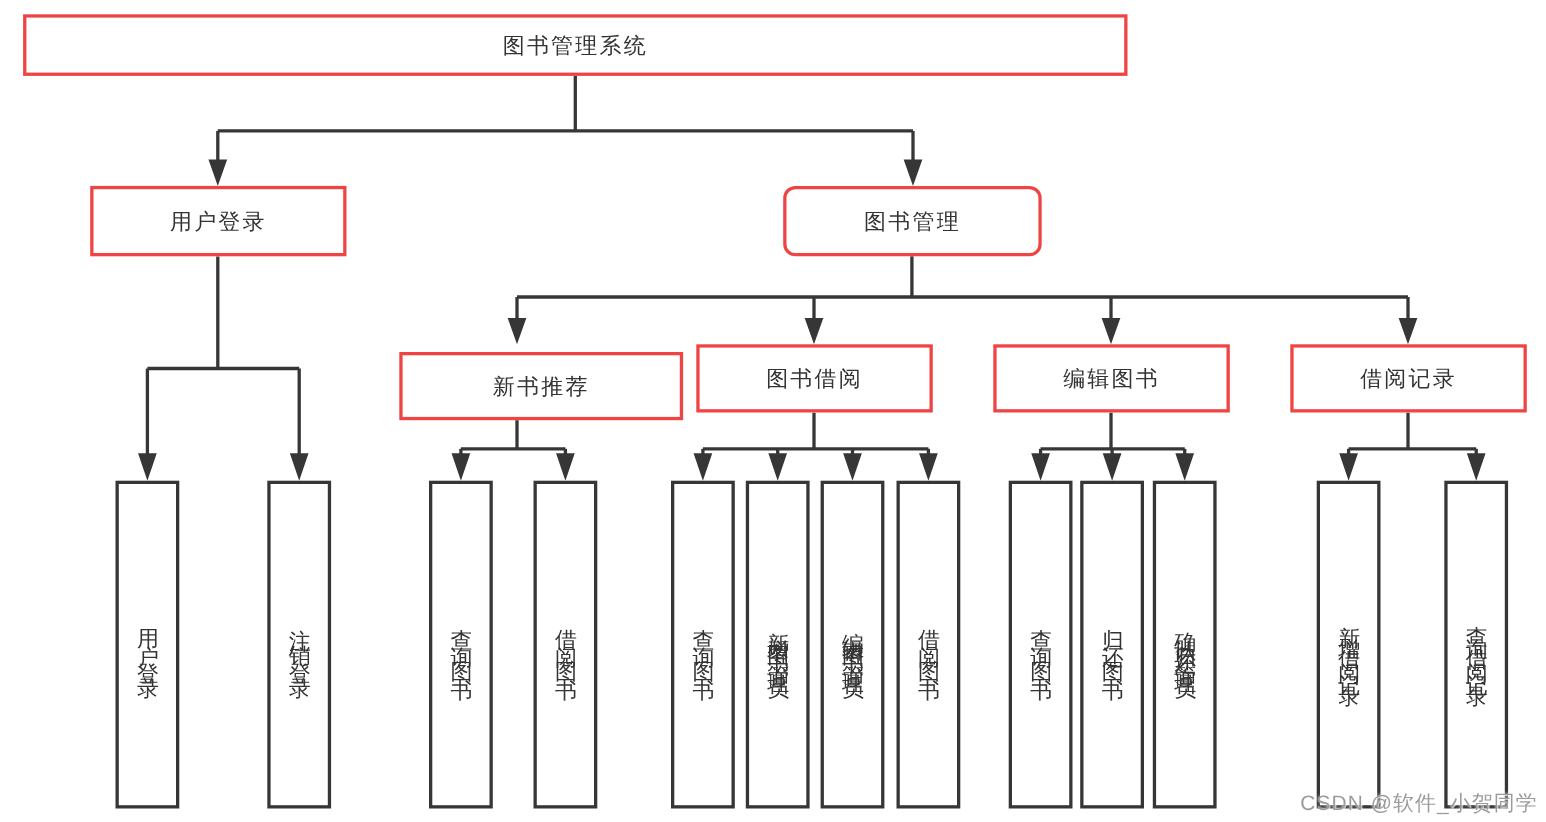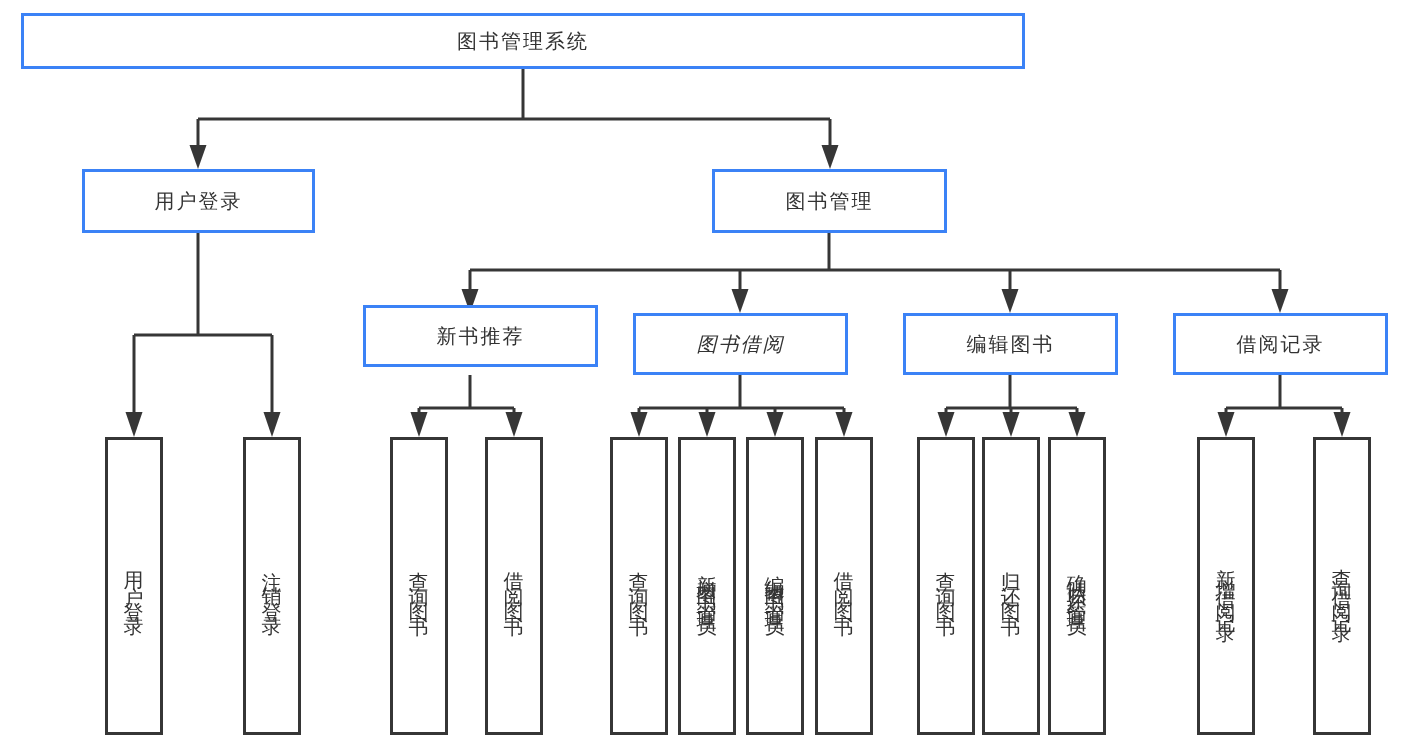--- a/index.html
+++ b/index.html
@@ -6,21 +6,21 @@
   html,body { background:#ffffff; }
   body { font-family:"Liberation Sans","DejaVu Sans",sans-serif; }
   #canvas {
     position:relative; width:1405px; height:747px;
     background:#ffffff; overflow:hidden; color:#333333;
   }
   svg.wires { position:absolute; left:0; top:0; width:1405px; height:747px; }
   svg.wires path { stroke:#363636; stroke-width:3; fill:none; }
   svg.wires polygon { fill:#363636; stroke:none; }
   .hbox {
-    position:absolute; border:3px solid #3b82f6; background:#ffffff;
+    position:absolute; border:3px solid #ef4444; background:#ffffff;
     display:flex; align-items:center; justify-content:center;
     font-size:20px; color:#333333; letter-spacing:2px; z-index:2;
   }
   .vbox {
     position:absolute; top:437px; width:58px; height:298px;
     border:3px solid #363636; background:#ffffff;
     display:flex; align-items:center; justify-content:center; z-index:2;
   }
   .vtext {
     writing-mode:vertical-rl; font-size:20px; color:#333333;
@@ -116,28 +116,28 @@
     </g>
   </svg>
 
   <div class="hbox" style="left:21px; top:13px; width:1004px; height:56px;">
     <span>图书管理系统</span>
   </div>
 
   <div class="hbox" style="left:82px; top:169px; width:233px; height:64px;">
     <span>用户登录</span>
   </div>
-  <div class="hbox" style="left:712px; top:169px; width:235px; height:64px;">
+  <div class="hbox" style="left:712px; top:169px; width:235px; height:64px;border-radius:11px;">
     <span>图书管理</span>
   </div>
 
-  <div class="hbox" style="left:363px; top:305px; width:235px; height:62px;">
+  <div class="hbox" style="left:363px; top:320px; width:258px; height:62px;">
     <span>新书推荐</span>
   </div>
-  <div class="hbox" style="left:633px; top:313px; width:215px; height:62px;font-style:italic;">
+  <div class="hbox" style="left:633px; top:313px; width:215px; height:62px;">
     <span>图书借阅</span>
   </div>
   <div class="hbox" style="left:903px; top:313px; width:215px; height:62px;">
     <span>编辑图书</span>
   </div>
   <div class="hbox" style="left:1173px; top:313px; width:215px; height:62px;justify-content:center;">
     <span>借阅记录</span>
   </div>
 
   <div class="vbox" style="left:105px;">
@@ -177,14 +177,15 @@
     <span class="vtext t9">确认归还（管理员）</span>
   </div>
 
   <div class="vbox" style="left:1197px;">
     <span class="vtext t6">新增借阅记录</span>
   </div>
   <div class="vbox" style="left:1313px;">
     <span class="vtext t6">查询借阅记录</span>
   </div>
 
+  <div class="watermark">CSDN @软件_小贺同学</div>
 
 </div>
 
 </body></html>

